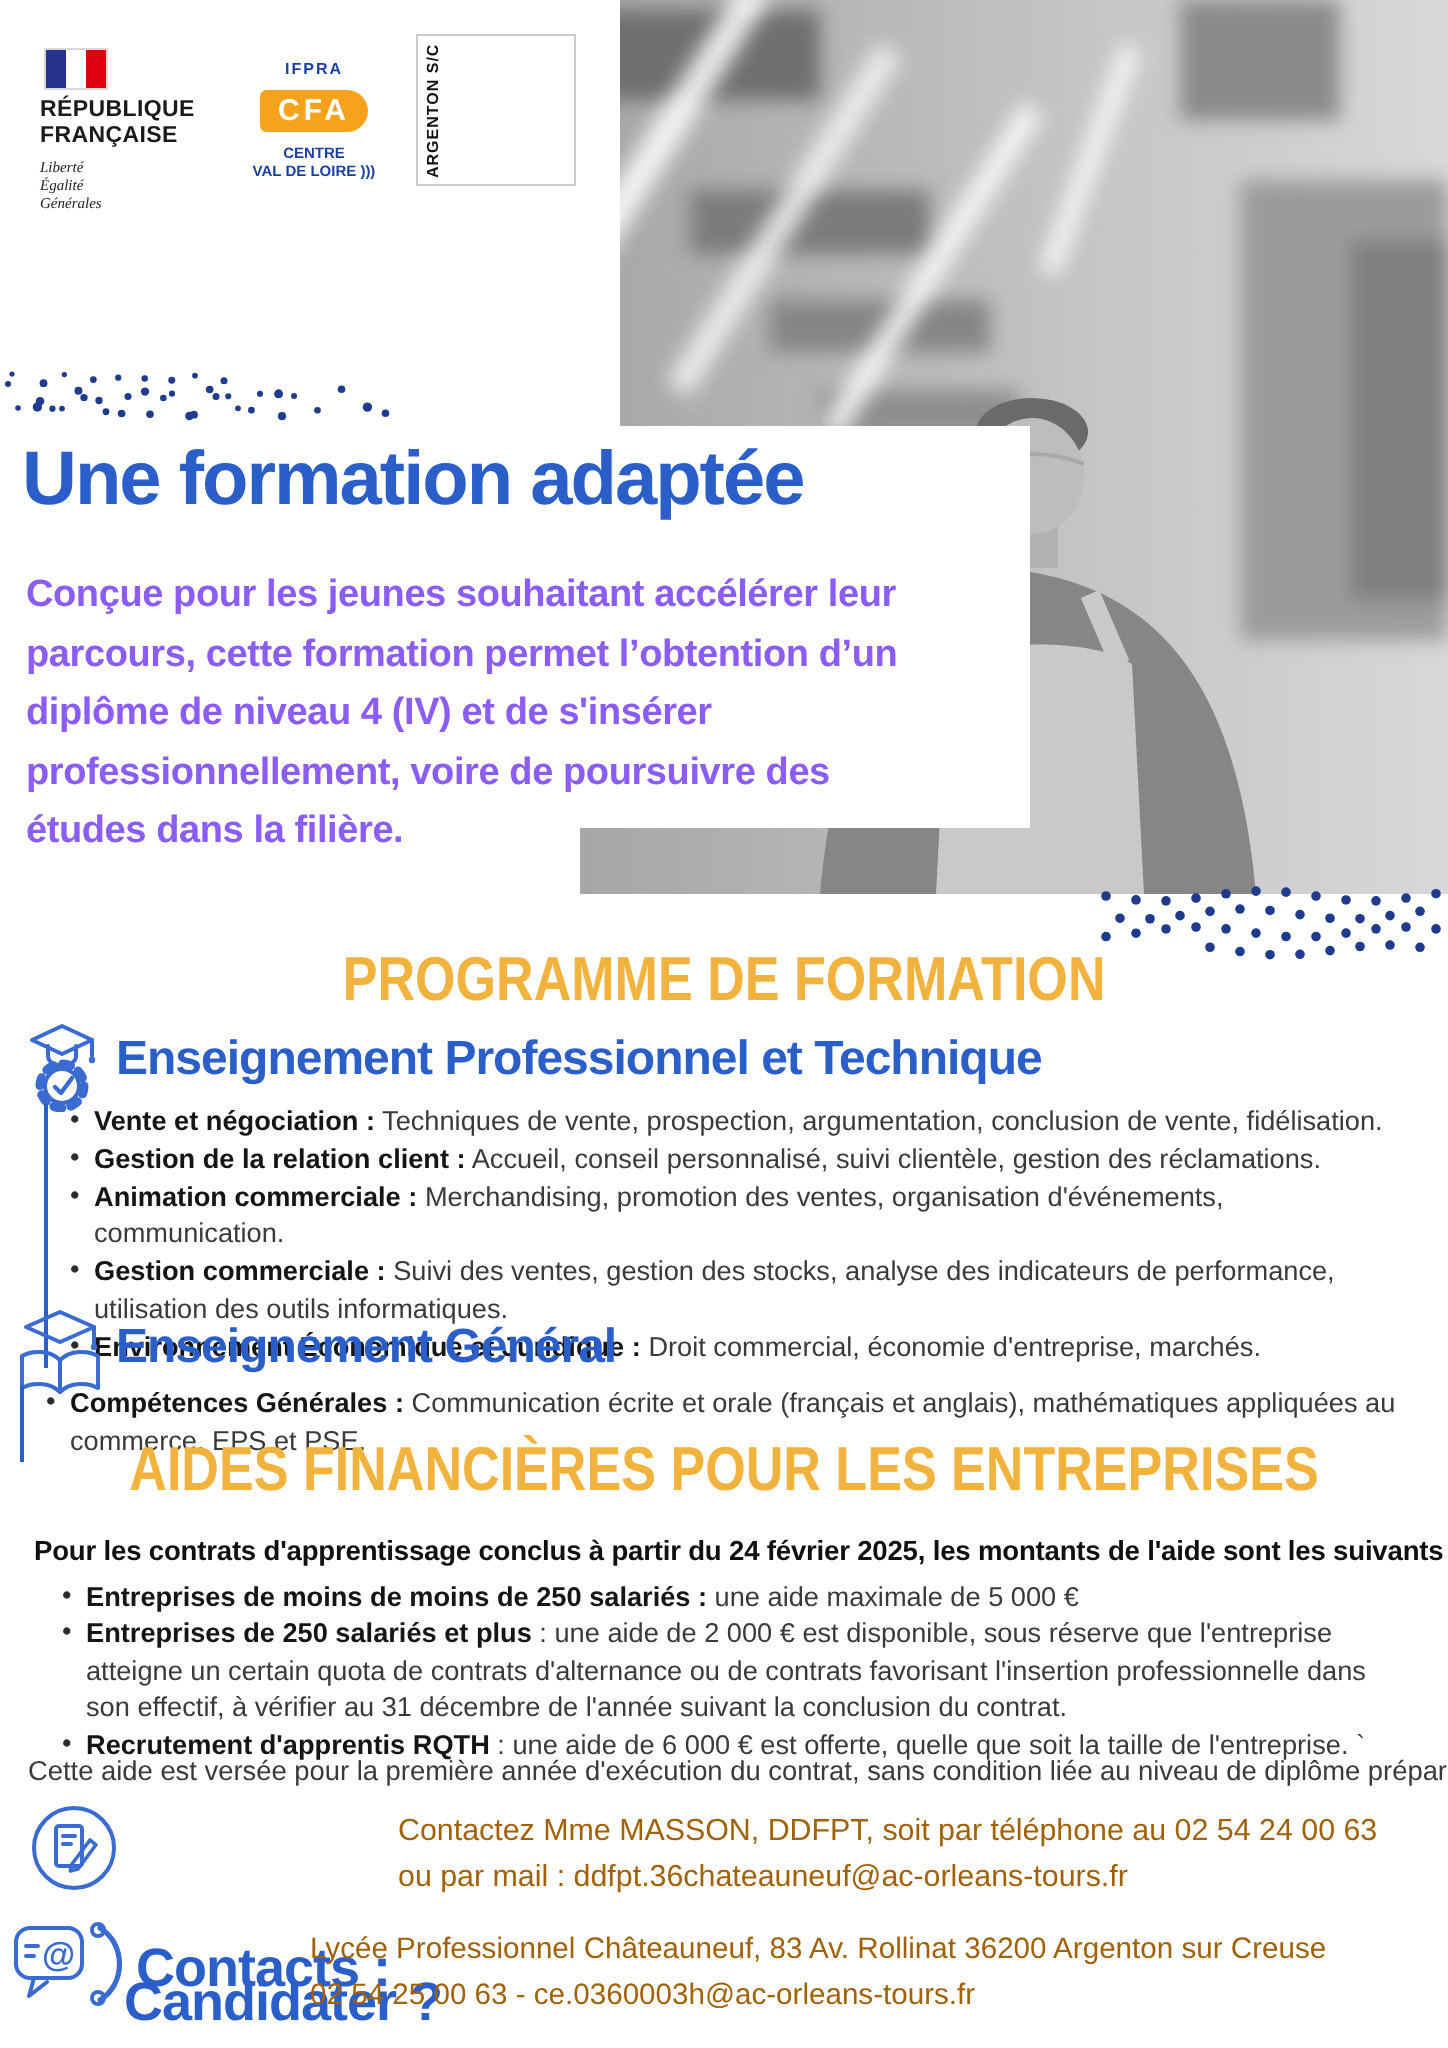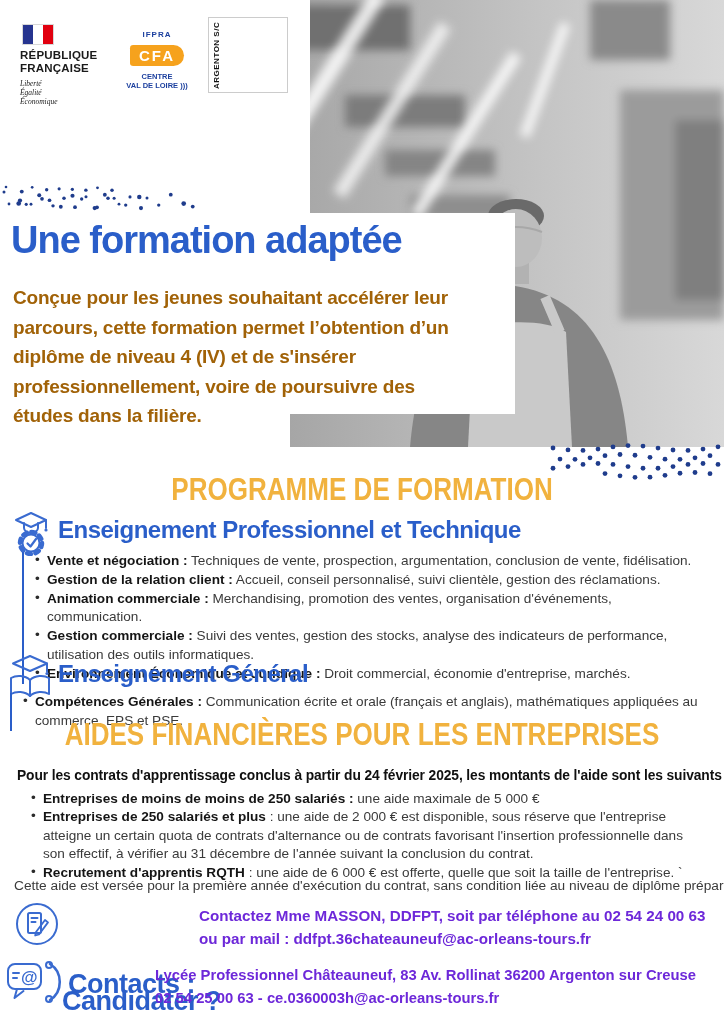--- a/index.html
+++ b/index.html
@@ -34,42 +34,42 @@
             color:#111;writing-mode:vertical-rl;transform:rotate(180deg);letter-spacing:.5px;}
   
   .photo{position:absolute;left:0;top:0;width:724px;height:447px;
          clip-path:polygon(310px 0,724px 0,724px 447px,290px 447px,290px 414px,515px 414px,515px 213px,310px 213px);}
   .photo svg{position:absolute;left:290px;top:0;width:434px;height:447px;}
   
   .dots-left{position:absolute;left:0;top:183px;width:210px;height:36px;}
   .dots-right{position:absolute;left:548px;top:441px;width:176px;height:44px;}
   
   .title{position:absolute;left:11px;top:219px;font-size:38px;font-weight:bold;color:#2a5ec9;letter-spacing:-1px;}
-  .intro{position:absolute;left:13px;top:283px;width:500px;font-size:19px;font-weight:bold;color:#a16207;
+  .intro{position:absolute;left:13px;top:283px;width:500px;font-size:19px;font-weight:bold;color:#8b5cf6;
          line-height:29.5px;white-space:pre-line;letter-spacing:-0.2px;}
   .h-orange{position:absolute;left:0;width:724px;text-align:center;color:#f1b23e;font-weight:bold;}
   .h-orange span{display:inline-block;transform:scaleX(0.84);transform-origin:center;white-space:nowrap;}
   #prog-h{top:472px;font-size:31px;}
   #aides-h{top:717px;font-size:31px;}
   .sec-icon{position:absolute;}
   .sec-title{position:absolute;font-size:24px;font-weight:bold;color:#2a5ec9;letter-spacing:-0.5px;white-space:nowrap;}
   .blist{position:absolute;list-style:none;margin:0;padding:0 0 0 10px;border-left:2.5px solid #2a5ec9;}
   .blist li,.alist li{font-size:13.6px;line-height:18.8px;color:#3a3a3a;padding-left:13px;position:relative;}
   .blist li::before,.alist li::before{content:"\2022";position:absolute;left:1px;top:-1px;color:#2b2b2b;}
   .lbl{font-weight:bold;color:#151515;}
   #list1{left:22px;top:552px;width:676px;}
   #list2{left:10px;top:693px;width:676px;}
   .aides-intro{position:absolute;left:17px;top:768px;font-size:13.8px;font-weight:bold;color:#101010;
                white-space:nowrap;letter-spacing:-0.1px;}
   .alist{position:absolute;list-style:none;margin:0;padding:0;}
   #lista{left:30px;top:790px;width:678px;}
   #lista li{line-height:18.4px;}
   .aides-note{position:absolute;left:14px;top:878px;font-size:13.7px;color:#3a3a3a;white-space:nowrap;}
   .cta-label{position:absolute;font-size:27px;font-weight:bold;color:#2a5ec9;letter-spacing:-0.5px;white-space:nowrap;}
-  .cta-text{position:absolute;font-weight:bold;color:#6d28d9;line-height:22.5px;white-space:nowrap;}
+  .cta-text{position:absolute;font-weight:normal;color:#a16207;line-height:22.5px;white-space:nowrap;}
   #cand-label{left:62px;top:962px;margin-top:24px;}
   #cand-text{left:199px;top:905px;font-size:15.2px;}
   #cont-label{left:68px;top:969px;}
   #cont-text{left:155px;top:964px;font-size:14.8px;line-height:23px;}
   .icon-stroke{stroke:#3a6bd0;fill:none;stroke-width:2;stroke-linecap:round;stroke-linejoin:round;}
 </style>
 </head>
 <body>
 
 <div id="page">
@@ -120,21 +120,21 @@
         <div class="w"></div>
         <div class="r"></div>
       </div>
     <div class="rf-name">
       <div>RÉPUBLIQUE</div>
       <div>FRANÇAISE</div>
     </div>
     <div class="motto">
       <div>Liberté</div>
       <div>Égalité</div>
-      <div>Économique</div>
+      <div>Générales</div>
     </div>
   </div>
 
   <div class="cfa">
     <div class="cfa-top">IFPRA</div>
     <div class="cfa-mid">
       <svg width="10" height="28" class="icon-stroke" style="stroke:#1b3f9e;stroke-width:2.4">
           <path d="M2,2 a13,12 0 0 1 0,24"></path>
         </svg>
       <span class="cfa-box">CFA</span>

